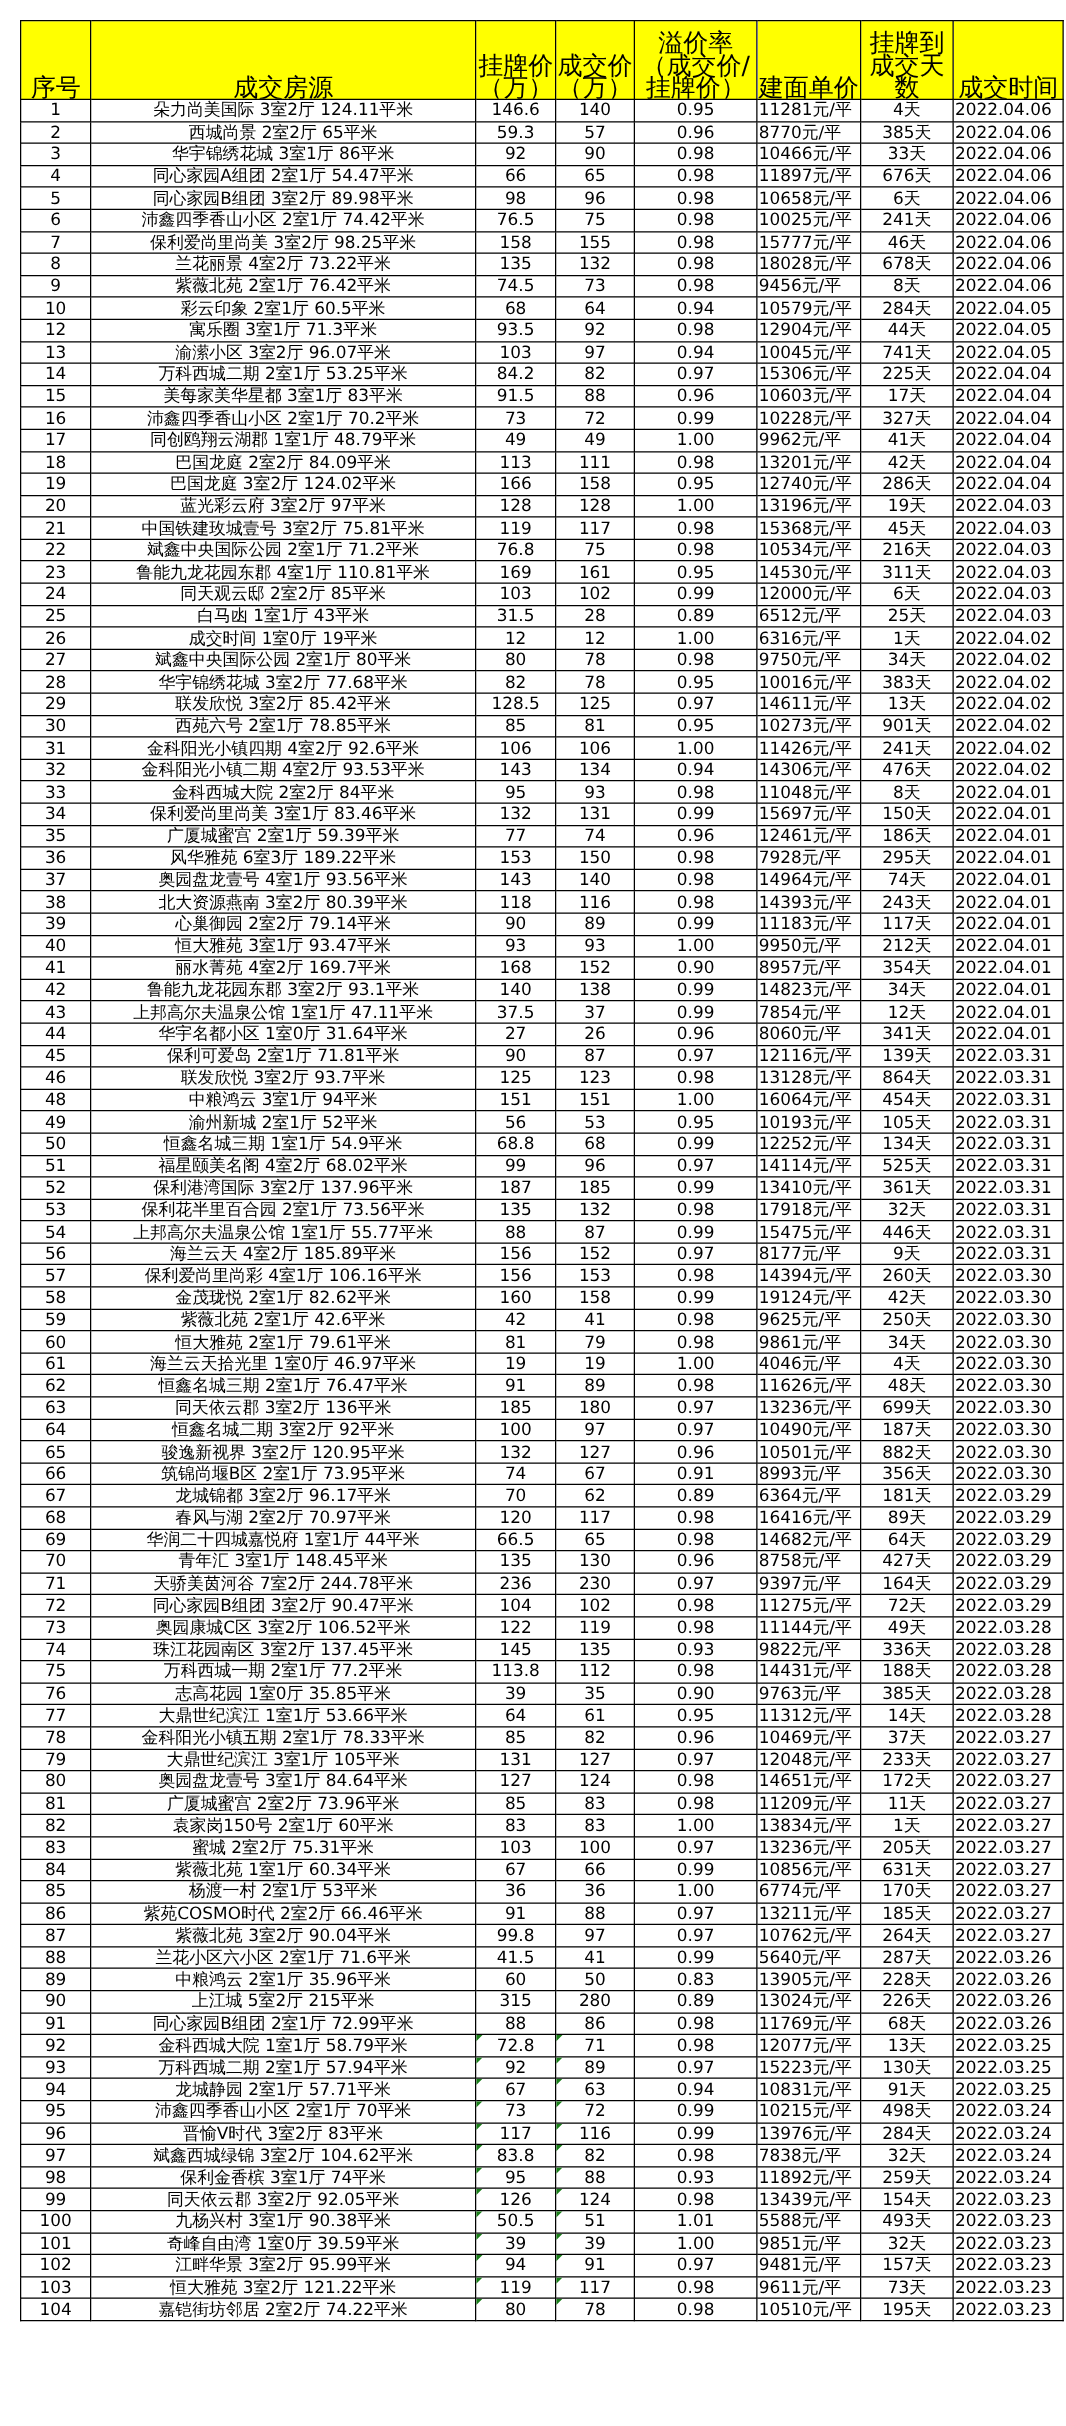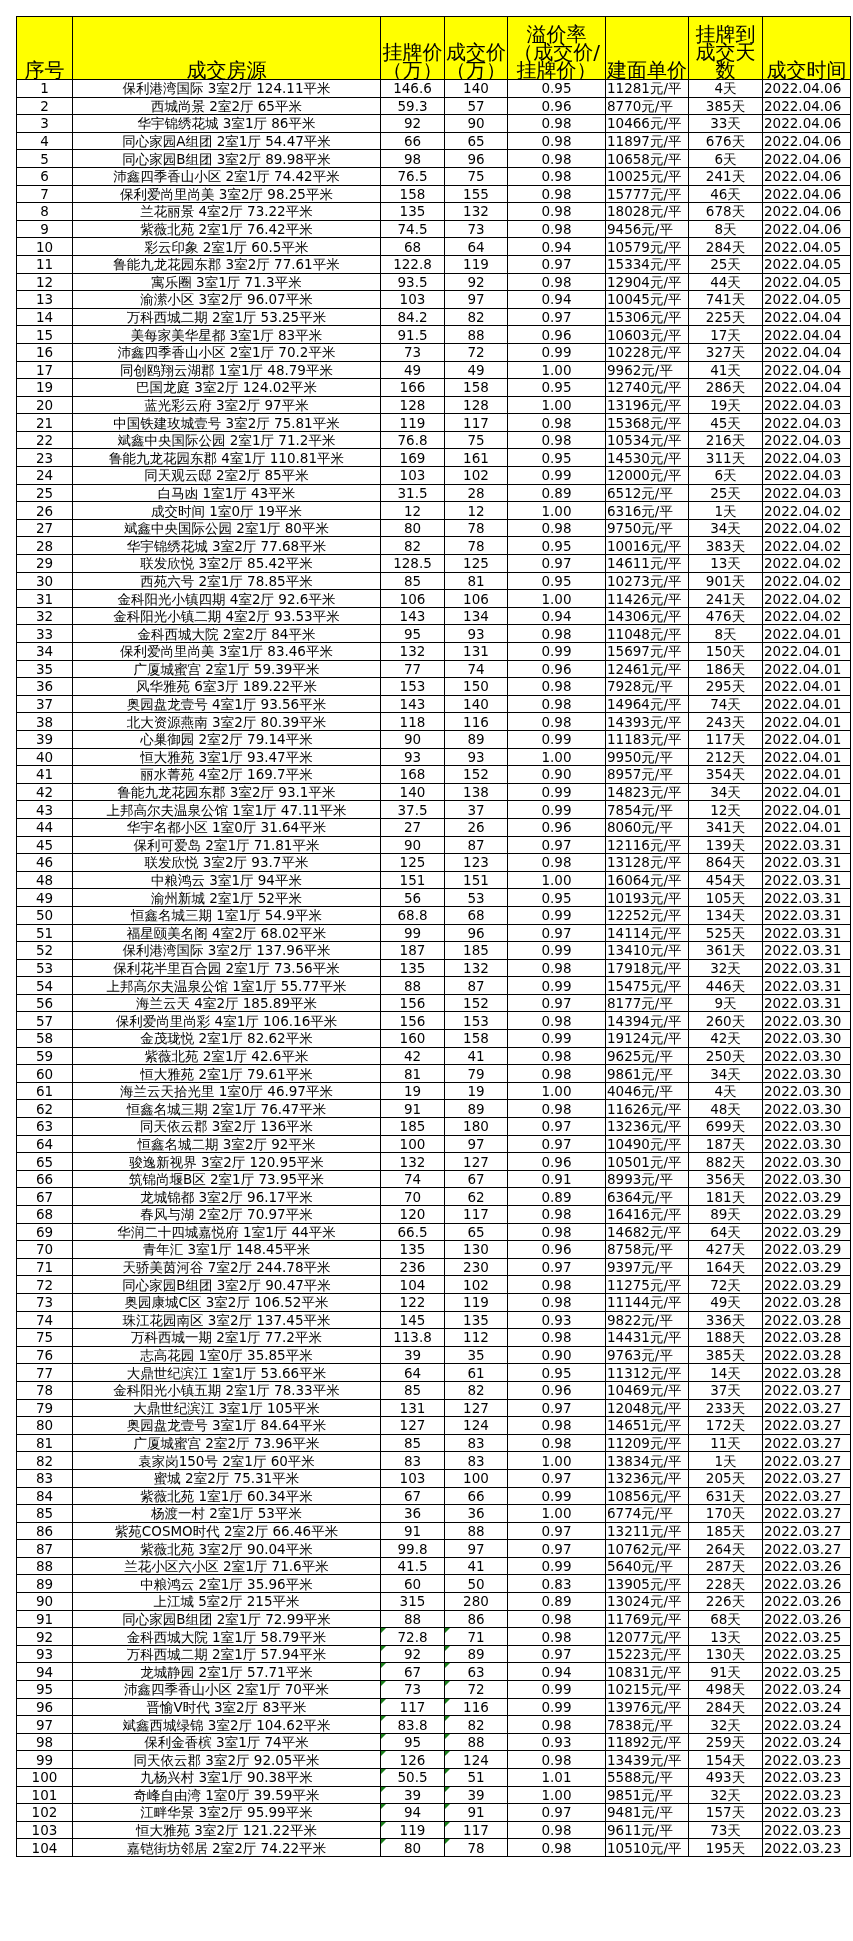--- a/index.html
+++ b/index.html
@@ -39,21 +39,21 @@
         <th style="white-space:normal">成交价（万）</th>
         <th style="white-space:normal">溢价率（成交价/挂牌价）</th>
         <th>建面单价</th>
         <th style="white-space:normal">挂牌到成交天数</th>
         <th>成交时间</th>
       </tr>
     </thead>
     <tbody id="tbody">
         <tr>
           <td>1</td>
-          <td>保利港湾国际 3室2厅 124.11平米</td>
+          <td>朵力尚美国际 3室2厅 124.11平米</td>
           <td class="price">146.6</td>
           <td class="price">140</td>
           <td>0.95</td>
           <td class="unit">11281元/平</td>
           <td>4天</td>
           <td class="date">2022.04.06</td>
         </tr>
         <tr>
           <td>2</td>
           <td>西城尚景 2室2厅 65平米</td>
@@ -138,30 +138,20 @@
           <td>10</td>
           <td>彩云印象 2室1厅 60.5平米</td>
           <td class="price">68</td>
           <td class="price">64</td>
           <td>0.94</td>
           <td class="unit">10579元/平</td>
           <td>284天</td>
           <td class="date">2022.04.05</td>
         </tr>
         <tr>
-          <td>11</td>
-          <td>鲁能九龙花园东郡 3室2厅 77.61平米</td>
-          <td class="price">122.8</td>
-          <td class="price">119</td>
-          <td>0.97</td>
-          <td class="unit">15334元/平</td>
-          <td>25天</td>
-          <td class="date">2022.04.05</td>
-        </tr>
-        <tr>
           <td>12</td>
           <td>寓乐圈 3室1厅 71.3平米</td>
           <td class="price">93.5</td>
           <td class="price">92</td>
           <td>0.98</td>
           <td class="unit">12904元/平</td>
           <td>44天</td>
           <td class="date">2022.04.05</td>
         </tr>
         <tr>
@@ -208,20 +198,30 @@
           <td>17</td>
           <td>同创鸥翔云湖郡 1室1厅 48.79平米</td>
           <td class="price">49</td>
           <td class="price">49</td>
           <td>1.00</td>
           <td class="unit">9962元/平</td>
           <td>41天</td>
           <td class="date">2022.04.04</td>
         </tr>
         <tr>
+          <td>18</td>
+          <td>巴国龙庭 2室2厅 84.09平米</td>
+          <td class="price">113</td>
+          <td class="price">111</td>
+          <td>0.98</td>
+          <td class="unit">13201元/平</td>
+          <td>42天</td>
+          <td class="date">2022.04.04</td>
+        </tr>
+        <tr>
           <td>19</td>
           <td>巴国龙庭 3室2厅 124.02平米</td>
           <td class="price">166</td>
           <td class="price">158</td>
           <td>0.95</td>
           <td class="unit">12740元/平</td>
           <td>286天</td>
           <td class="date">2022.04.04</td>
         </tr>
         <tr>

